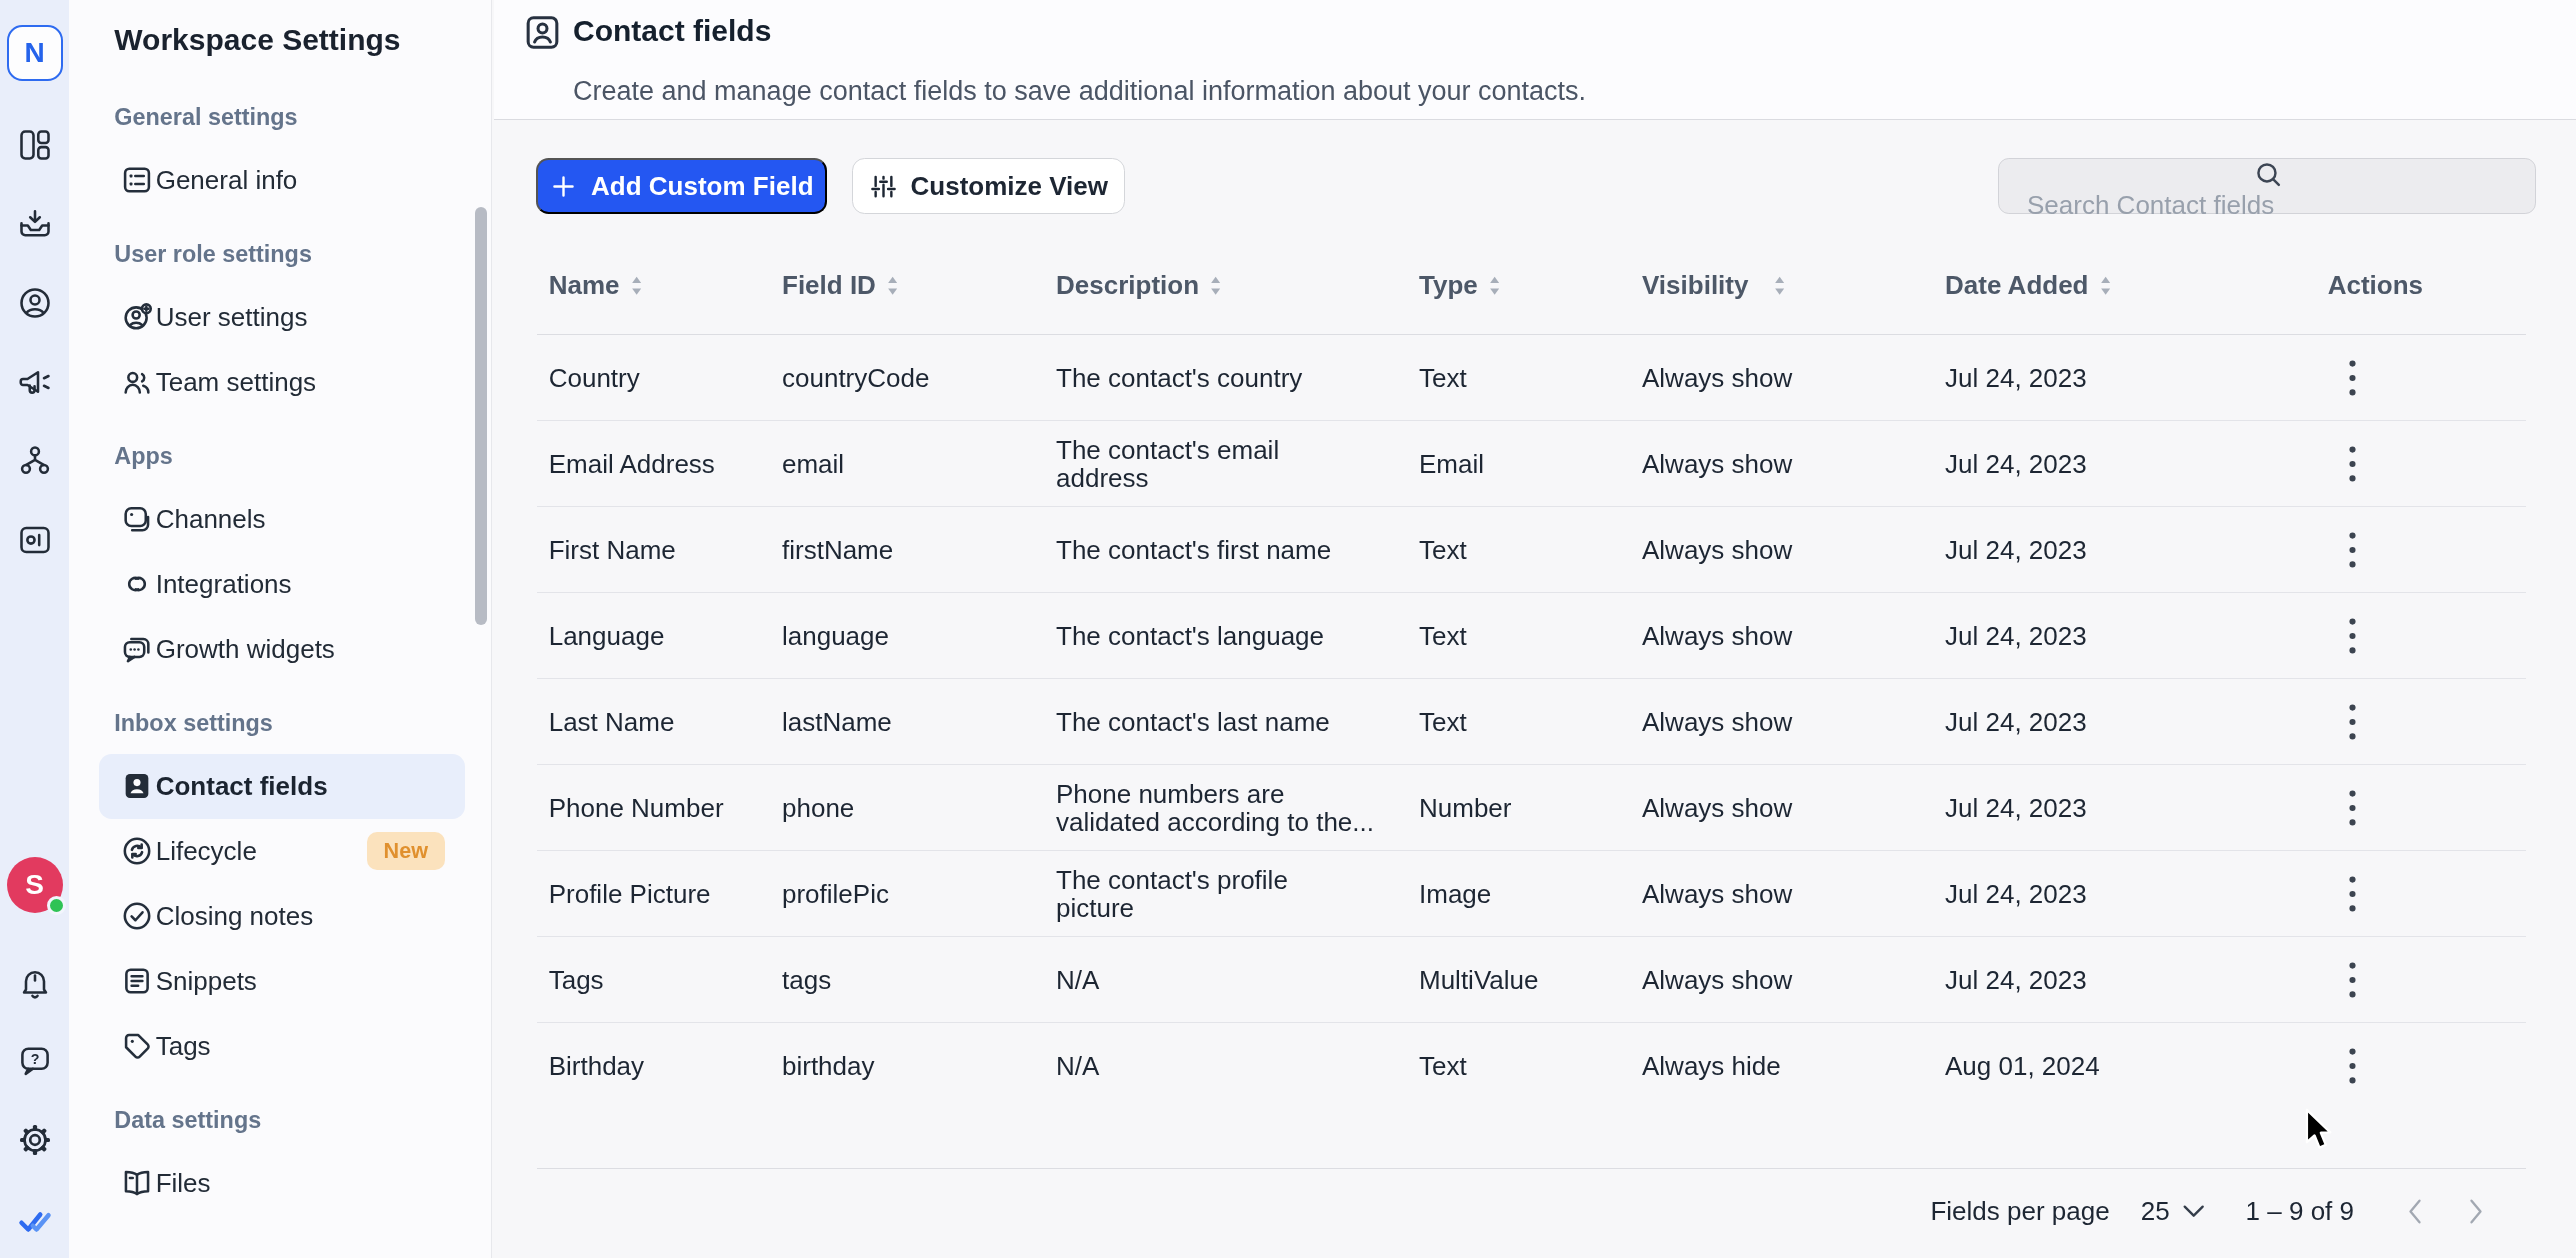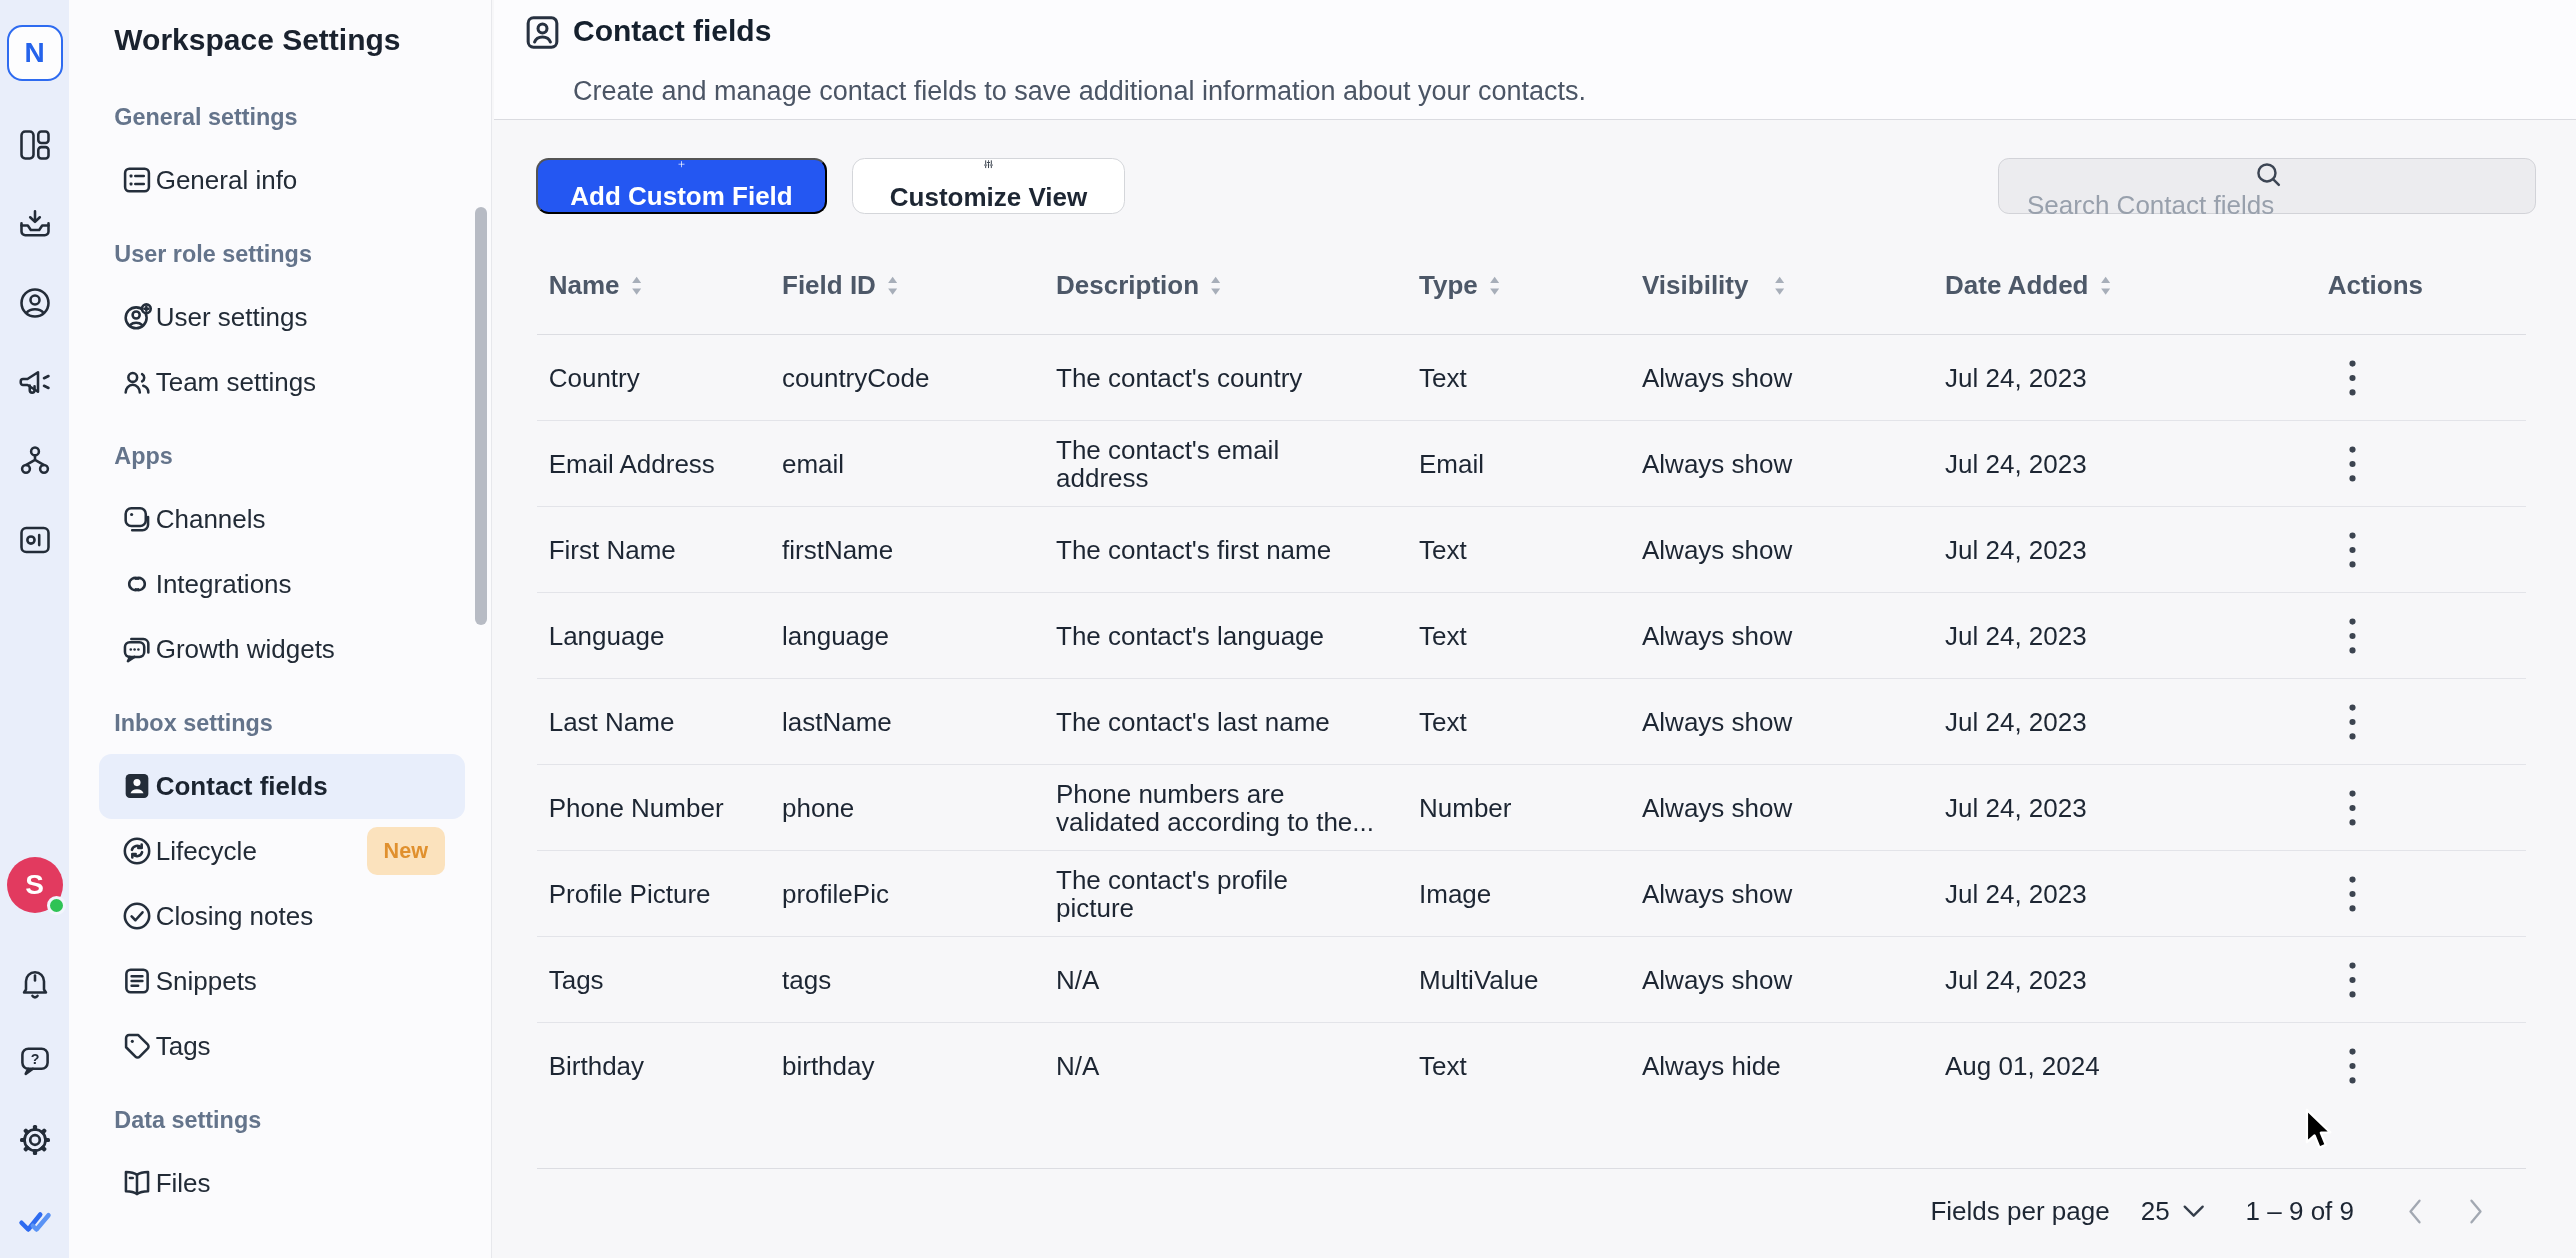--- a/index.html
+++ b/index.html
@@ -32,39 +32,39 @@
   .section { margin-top:28px; } .section.first { margin-top:45px; }
   .section-label { height:27px; line-height:27px; font-size:23.4px; font-weight:700;
                    color:#64748b; padding-left:15.3px; margin-bottom:17px; }
   .side-item { position:relative; height:65px; width:366px; display:flex; align-items:center;
                padding-left:20.7px; border-radius:12.6px; cursor:pointer; }
   .side-item svg { width:34px; height:34px; flex:0 0 34px; }
   .side-item .lbl { margin-left:2px; font-size:26px; color:#222b36; white-space:nowrap; }
   .side-item.selected { background:#e8eefb; }
   .side-item.selected .lbl { font-weight:600; color:#1b2430; }
   .s-ic { stroke:#242e3b; stroke-width:1.8; fill:none; stroke-linecap:round; stroke-linejoin:round; }
-  .badge { margin-left:auto; margin-right:20px; height:48px; padding:0 17px; border-radius:10px;
+  .badge { margin-left:auto; margin-right:20px; height:38px; padding:0 17px; border-radius:10px;
            display:flex; align-items:center; font-size:21.6px; font-weight:700; }
   .badge-new { background:#fbe2bd; color:#e0902e; }
   .badge-beta { background:#dce8fb; color:#2b62e9; }
   .side-scrollthumb { position:absolute; right:4.5px; top:207px; width:11.7px; height:418px;
                       border-radius:6.3px; background:#b7bbc4; }
 
   
   .main { position:absolute; left:494px; top:0; right:0; bottom:0; background:#f7f7f9; }
   .page-header { height:120px; background:#fcfcfe; border-bottom:1.8px solid #dadbe0;
                  position:relative; }
   .ph-icon { position:absolute; left:27px; top:10.8px; }
   .ph-icon svg { width:43px; height:43px; }
   .page-title { position:absolute; left:79px; top:13.5px; font-size:30px; font-weight:700; color:#15202d; }
   .page-sub { position:absolute; left:79px; top:76px; font-size:27px; color:#4b5565; }
 
   .toolbar { position:relative; margin:38px 40px 0 42px; height:56px; display:flex; align-items:center; }
   .btn { height:56px; display:flex; align-items:center; justify-content:center;
-         border-radius:12.6px; font-size:26px; font-weight:600; cursor:pointer;flex-direction:column; }
+         border-radius:12.6px; font-size:26px; font-weight:600; cursor:pointer; }
   .btn-primary { width:291px; background:#2457f2; color:#ffffff; gap:12.6px; }
   .btn-secondary { width:273px; background:#ffffff; color:#1d2633; border:1.8px solid #d4d6da;
                    margin-left:25px; gap:12.6px; }
   .btn svg { width:29px; height:29px; }
   .search-box { margin-left:auto; width:538px; height:56px; background:#ececef;
                 border:1.8px solid #d2d3d8; border-radius:10.8px; display:flex; align-items:center;
                 padding:0 18px 0 20px;flex-direction:column; }
   .search-box svg { width:31px; height:31px; flex:0 0 31px; }
   .search-box input { border:none; outline:none; background:transparent; margin-left:16px;
                       font-size:26px; color:#1d2633; width:100%;

